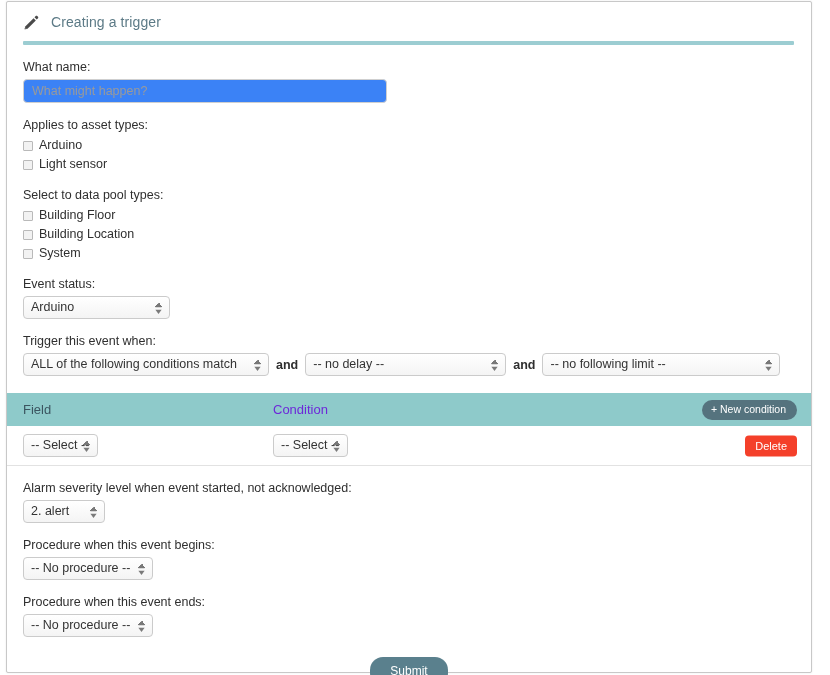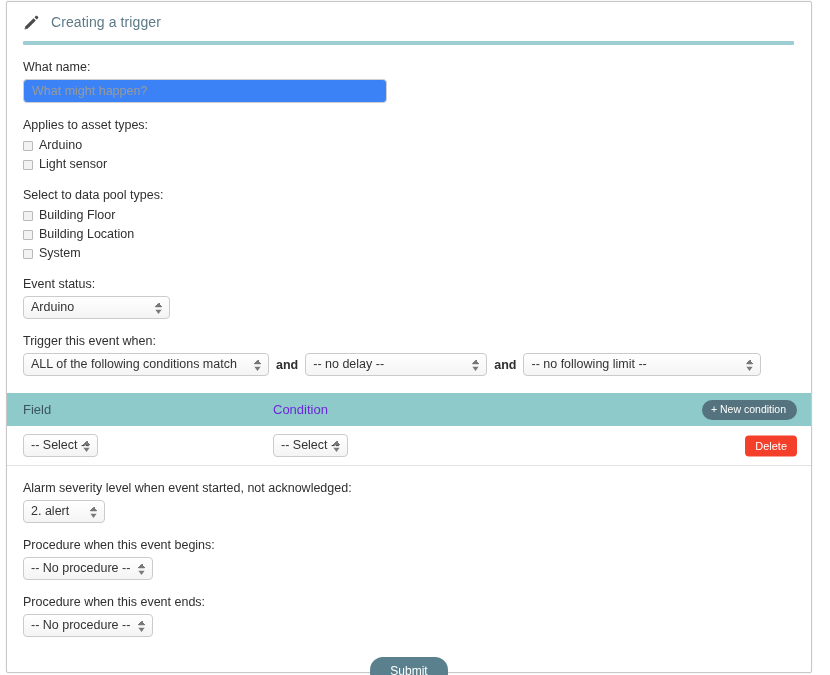--- a/index.html
+++ b/index.html
@@ -141,21 +141,21 @@
   .sel .caret {
     position: absolute;
     right: 6px;
     top: 4px;
     width: 9px;
     height: 15px;
   }
 
   .sel-status { width: 147px; }
   .sel-match  { width: 246px; }
-  .sel-delay  { width: 182px; }
+  .sel-delay  { width: 201px; }
   .sel-freq   { width: 238px; }
   .sel-select { width: 75px; }
   .sel-sev    { width: 82px; }
   .sel-proc   { width: 130px; }
 
   .inline-row {
     display: flex;
     align-items: center;
     gap: 7px;
   }

